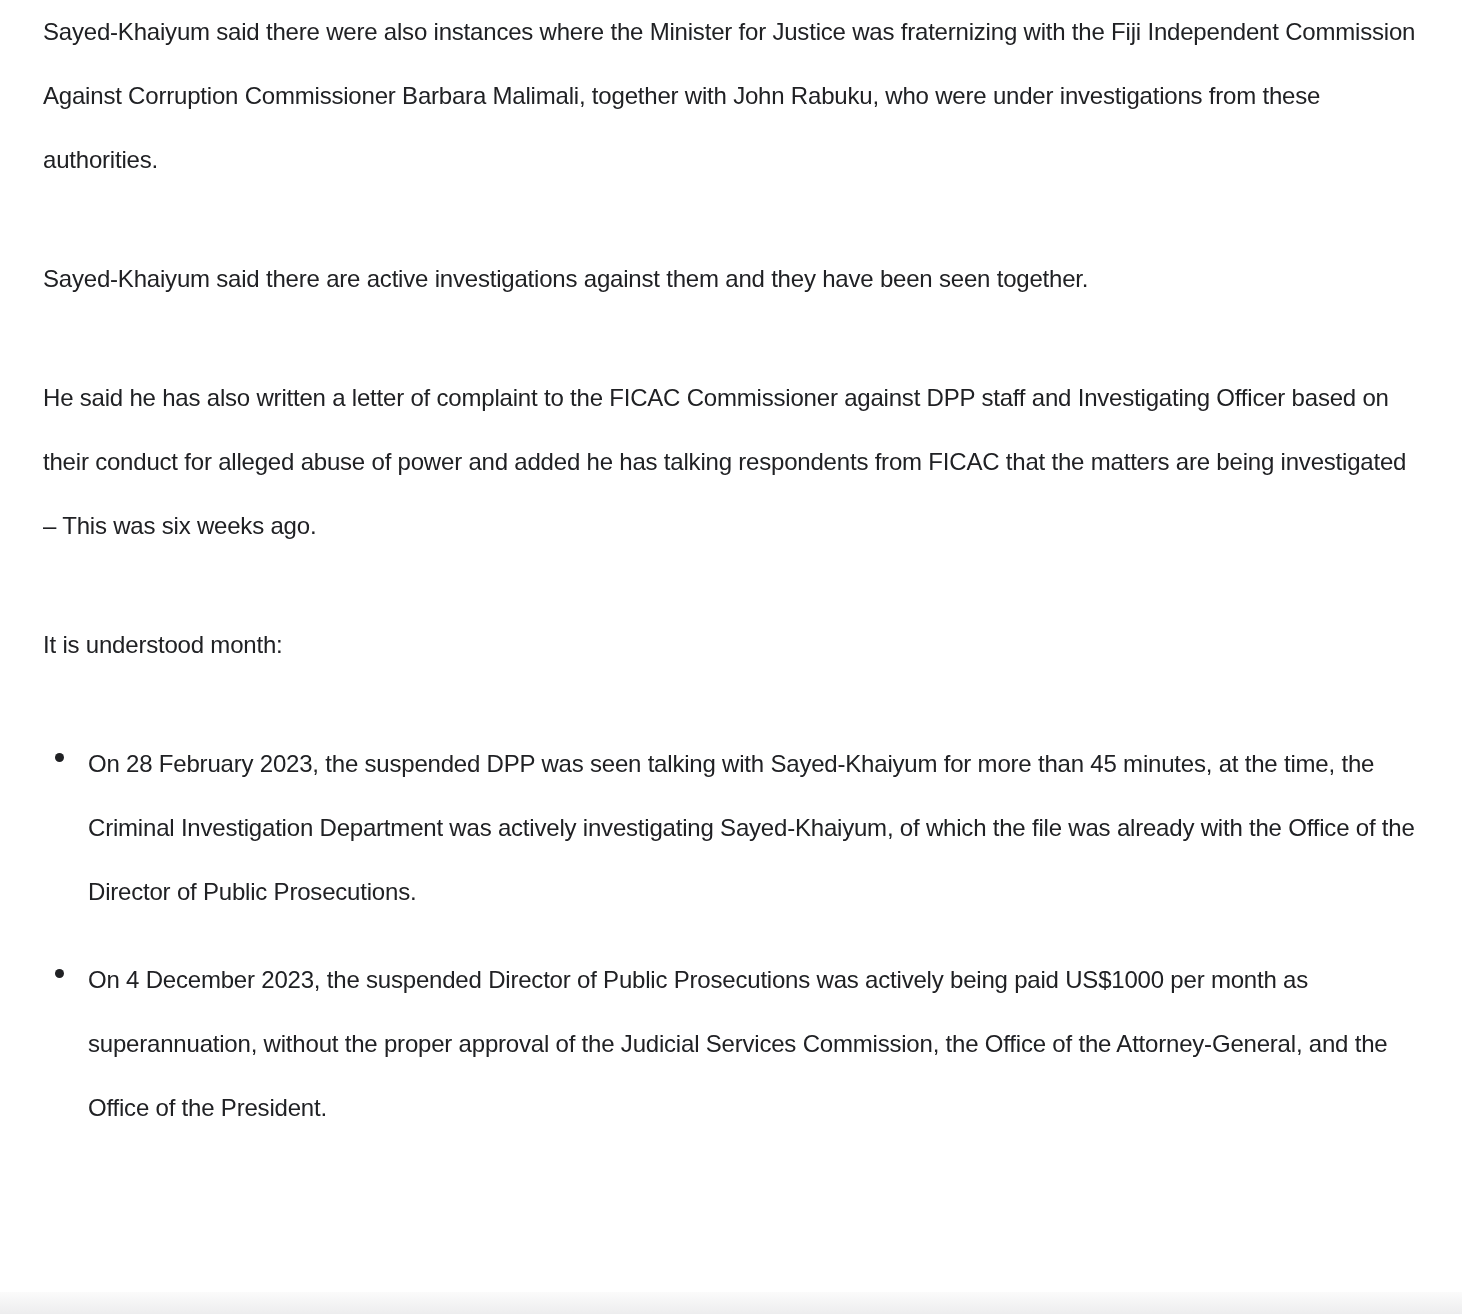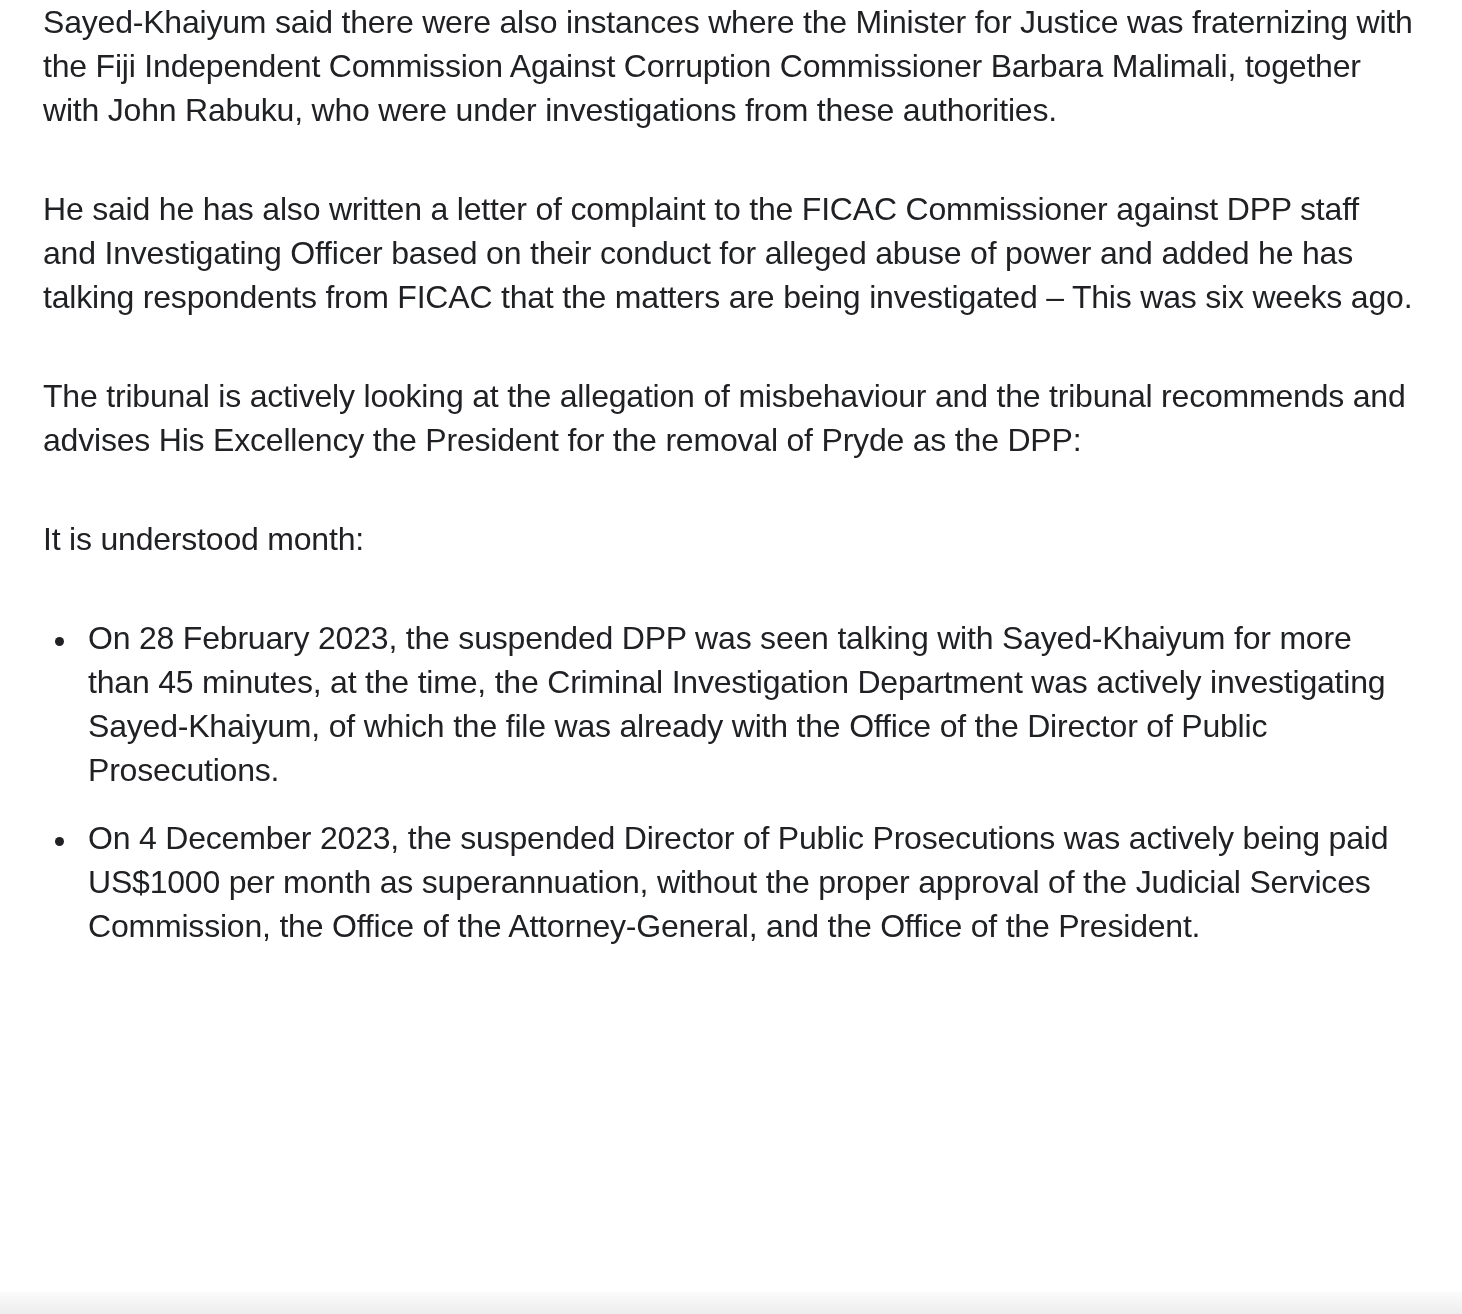--- a/index.html
+++ b/index.html
@@ -18,22 +18,22 @@
   .page{
     position:relative;
     width:1462px;
     min-height:1314px;
     background:var(--bg-color);
     overflow:hidden;
   }
   .article{
     padding:0 22px 0 43px;
     max-width:1440px;
-    font-size:32px;
-    line-height:44px;
+    font-size:24px;
+    line-height:64px;
     letter-spacing:-0.2px;
   }
   .article p{
     margin:0 0 55px 0;
   }
   .bullet-list{
     list-style:none;
     margin:4px 0 0 0;
     padding:0;
   }
@@ -61,24 +61,24 @@
   }
 </style>
 </head>
 <body>
 
 <div class="page">
   <main class="article">
 
     <p>Sayed-Khaiyum said there were also instances where the Minister for Justice was fraternizing with the Fiji Independent Commission Against Corruption Commissioner Barbara Malimali, together with John Rabuku, who were under investigations from these authorities.</p>
 
+    <p>Sayed-Khaiyum said there are active investigations against them and they have been seen together.</p>
 
     <p>He said he has also written a letter of complaint to the FICAC Commissioner against DPP staff and Investigating Officer based on their conduct for alleged abuse of power and added he has talking respondents from FICAC that the matters are being investigated – This was six weeks ago.</p>
 
-    <p>The tribunal is actively looking at the allegation of misbehaviour and the tribunal recommends and advises His Excellency the President for the removal of Pryde as the DPP:</p>
 
     <p>It is understood month:</p>
 
     <ul class="bullet-list">
       <li>
         <span class="bullet-dot"></span>
         <span>On 28 February 2023, the suspended DPP was seen talking with Sayed-Khaiyum for more than 45 minutes, at the time, the Criminal Investigation Department was actively investigating Sayed-Khaiyum, of which the file was already with the Office of the Director of Public Prosecutions.</span>
       </li>
       <li>
         <span class="bullet-dot"></span>

